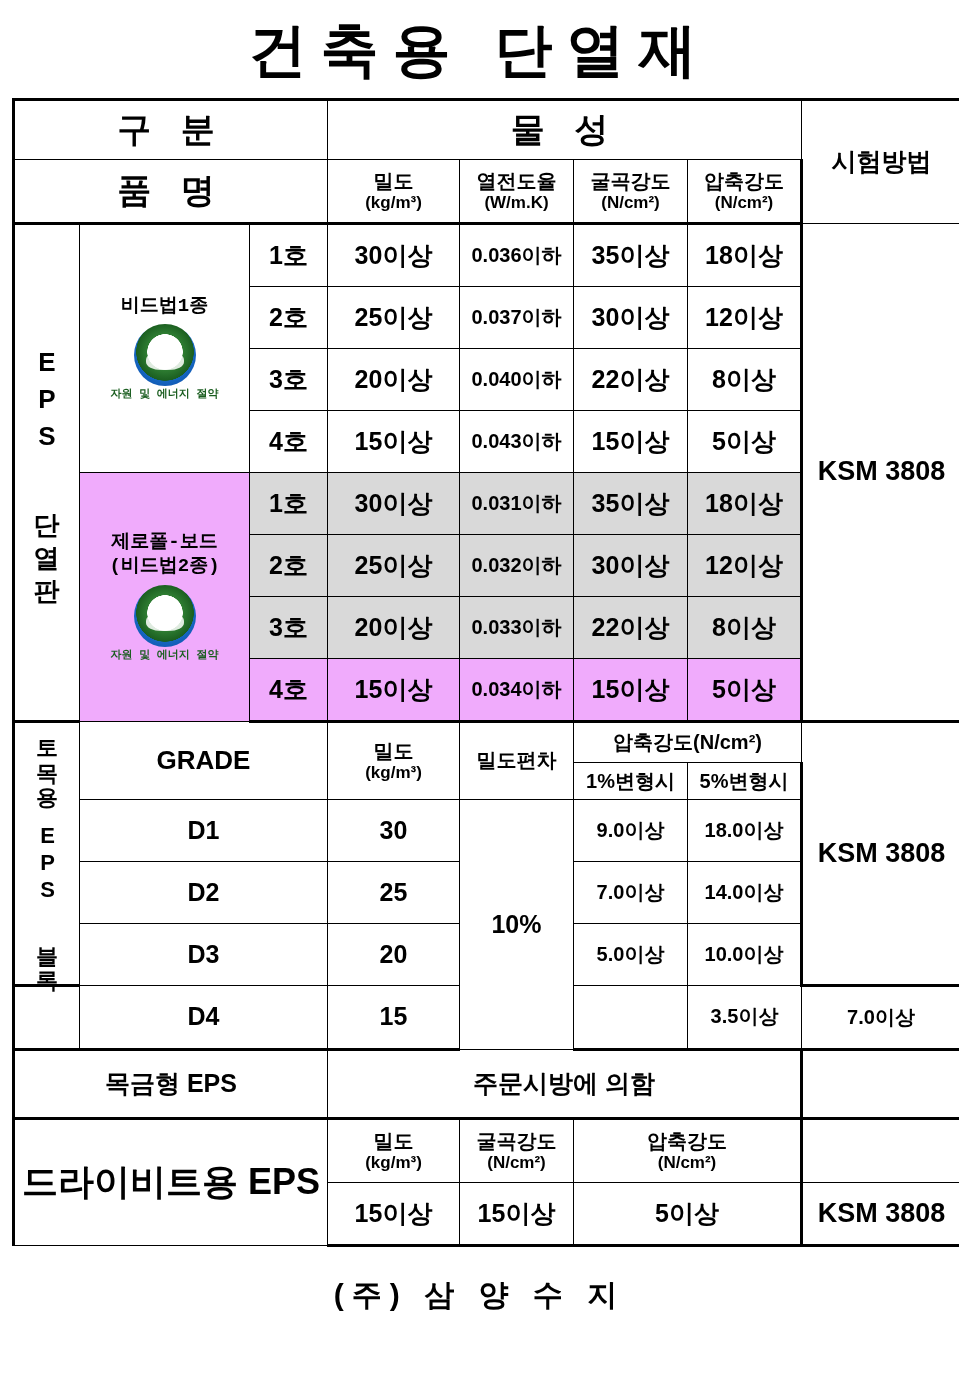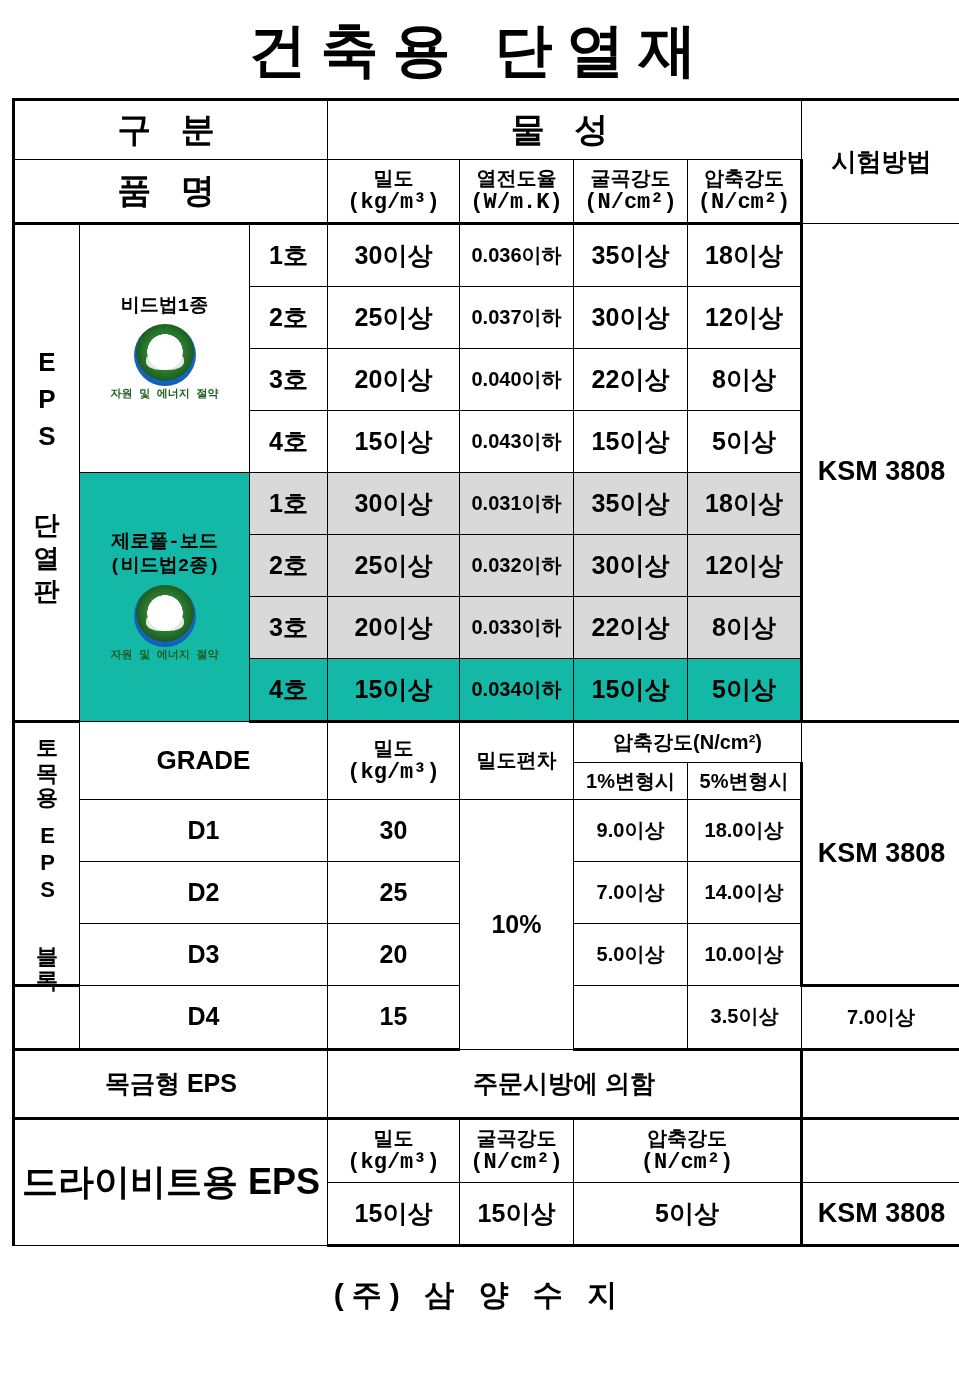--- a/index.html
+++ b/index.html
@@ -54,23 +54,22 @@
     font-size: 34px;
     letter-spacing: 10px;
     height: 58px;
   }
   .hdr-prop {
     font-size: 20px;
     line-height: 1.15;
     height: 62px;
   }
   .hdr-prop .sub {
-    font-size: 22px;
-    font-weight: bold;
-    font-family: Liberation Mono, monospace;
+    font-size: 17px;
+    font-weight: bold;
   }
   .hdr-method {
     font-size: 25px;
     height: 120px;
   }
 
   .vert {
     writing-mode: vertical-rl;
     text-orientation: upright;
     letter-spacing: 7px;
@@ -84,21 +83,21 @@
     text-orientation: upright;
     letter-spacing: 2px;
     font-size: 22px;
     font-weight: bold;
     display: inline-block;
     line-height: 1;
   }
   .cellrow { height: 61px; font-size: 25px; }
   .cellrow.small { font-size: 20px; }
   .shaded { background: #d9d9d9; }
-  .shaded2 { background: #14b8a6; }
+  .shaded2 { background: #f0abfc; }
 
   .prod-name {
     font-size: 19px;
     line-height: 1.25;
     padding: 4px 2px;
     font-family: Liberation Mono, monospace;
   }
   .logo {
     width: 62px;
     height: 62px;

